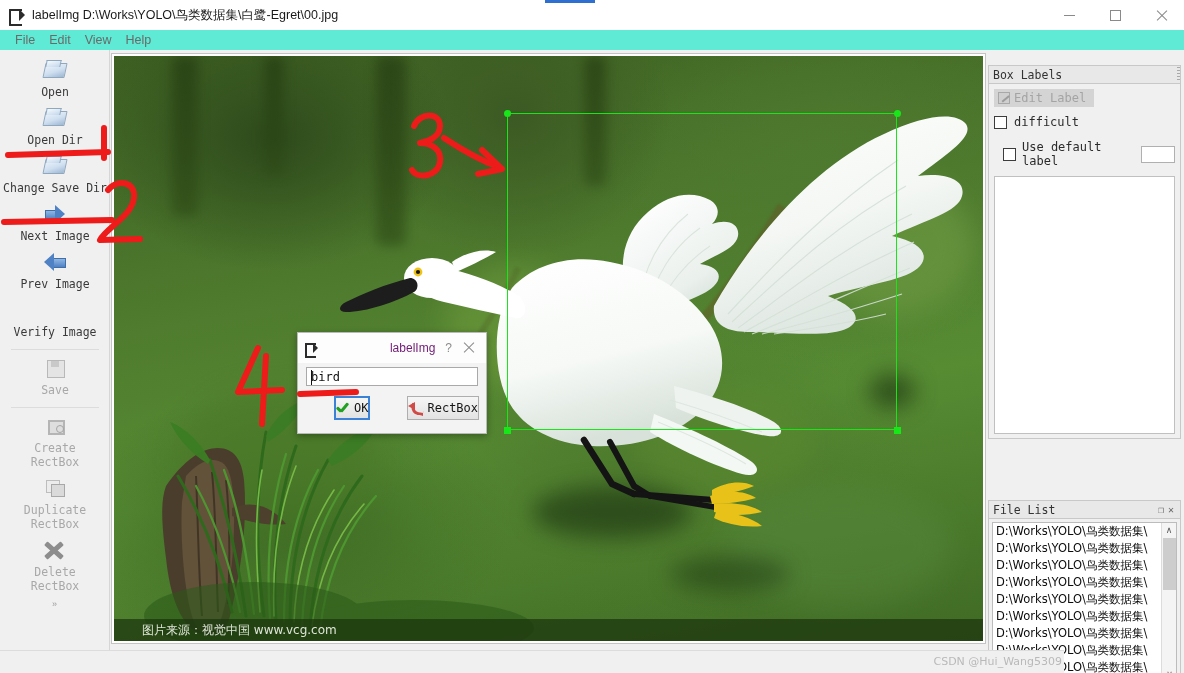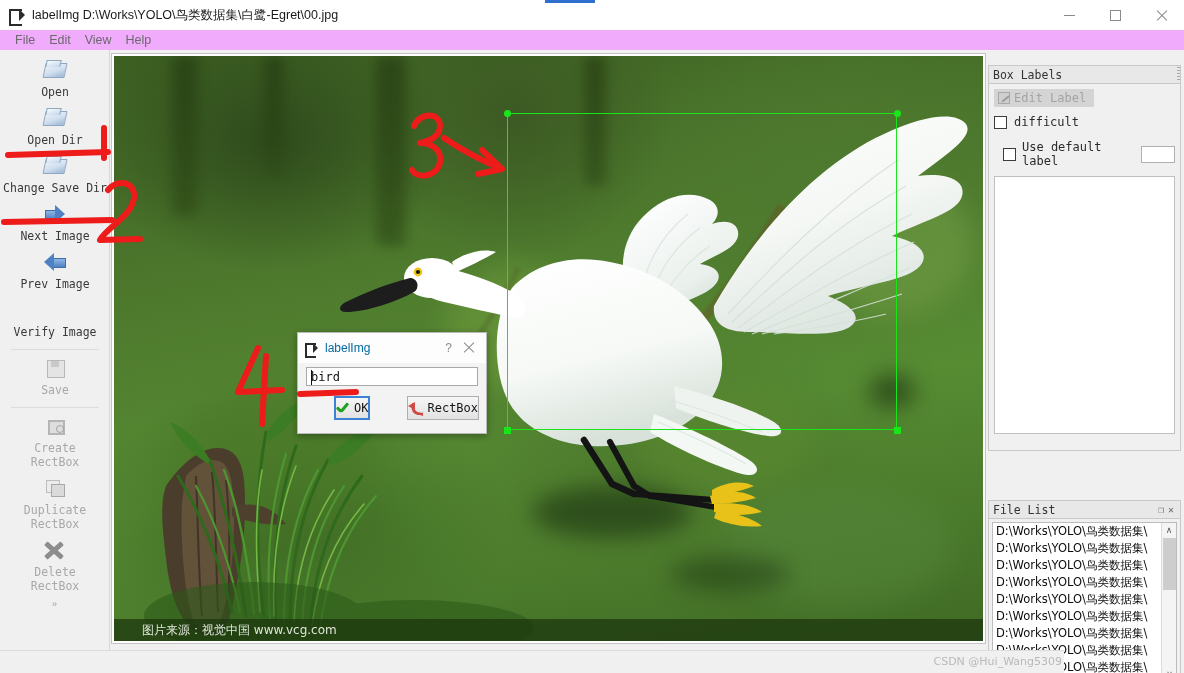--- a/index.html
+++ b/index.html
@@ -69,21 +69,21 @@
 
   
   .top-accent {
     position: absolute; left: 545px; top: 0; width: 50px; height: 3px;
     background: #2f6fd0;
   }
 
   
   .menubar {
     position: absolute; left: 0; top: 30px; width: 1184px; height: 20px;
-    background: #f0abfc;
+    background: #5eead4;
     display: flex; align-items: center; padding-left: 8px;
   }
   .menu-item {
     font-size: 12.5px; color: #6a6a6a;
     padding: 0 7px; line-height: 20px;
   }
 
   
   .body-area {
     position: absolute; left: 0; top: 50px; width: 1184px; height: 600px;
@@ -289,21 +289,21 @@
     padding: 0 4px;
     font-family: "DejaVu Sans Mono", monospace;
     font-size: 11.5px; color: #333;
   }
   .dock-header .dock-title { flex: 1; }
   .dock-btn { color: #6a6a6a; font-size: 10px; padding: 0 2px; }
 
   .panel-body {
     border: 1px solid #c8c8c8; border-top: none;
     background: #f0f0f0;
-    padding: 5px 5px 16px 5px;
+    padding: 5px 5px 4px 5px;
   }
   .edit-label-btn {
     background: #d4d4d4; color: #a4a4a4;
     font-family: "DejaVu Sans Mono", monospace;
     font-size: 12px;
     padding: 2px 6px 2px 4px;
     display: inline-flex; align-items: center; gap: 4px;
     width: 100px;
   }
   .pencil-ico {
@@ -402,21 +402,21 @@
     content: ""; position: absolute; left: 0; top: 0;
     width: 9px; height: 11px; border: 2px solid #2b2b2b; border-right: none;
   }
   .dlg-icon::after {
     content: ""; position: absolute; left: 8px; top: 0;
     width: 0; height: 0;
     border-top: 5.5px solid transparent;
     border-bottom: 5.5px solid transparent;
     border-left: 5px solid #2b2b2b;
   }
-  .dlg-name { font-size: 12px; color: #0369a1; flex: 1; }
+  .dlg-name { font-size: 12px; color: #701a75; flex: 1; text-align: right; }
   .dlg-help { color: #8c8c8c; font-size: 12px; padding: 0 10px; }
   .dlg-close {
     position: relative; width: 14px; height: 14px; margin-right: 10px;
   }
   .dlg-close::before, .dlg-close::after {
     content: ""; position: absolute; left: 0; top: 6px;
     width: 14px; height: 1px; background: #8c8c8c;
   }
   .dlg-close::before { transform: rotate(45deg); }
   .dlg-close::after  { transform: rotate(-45deg); }

